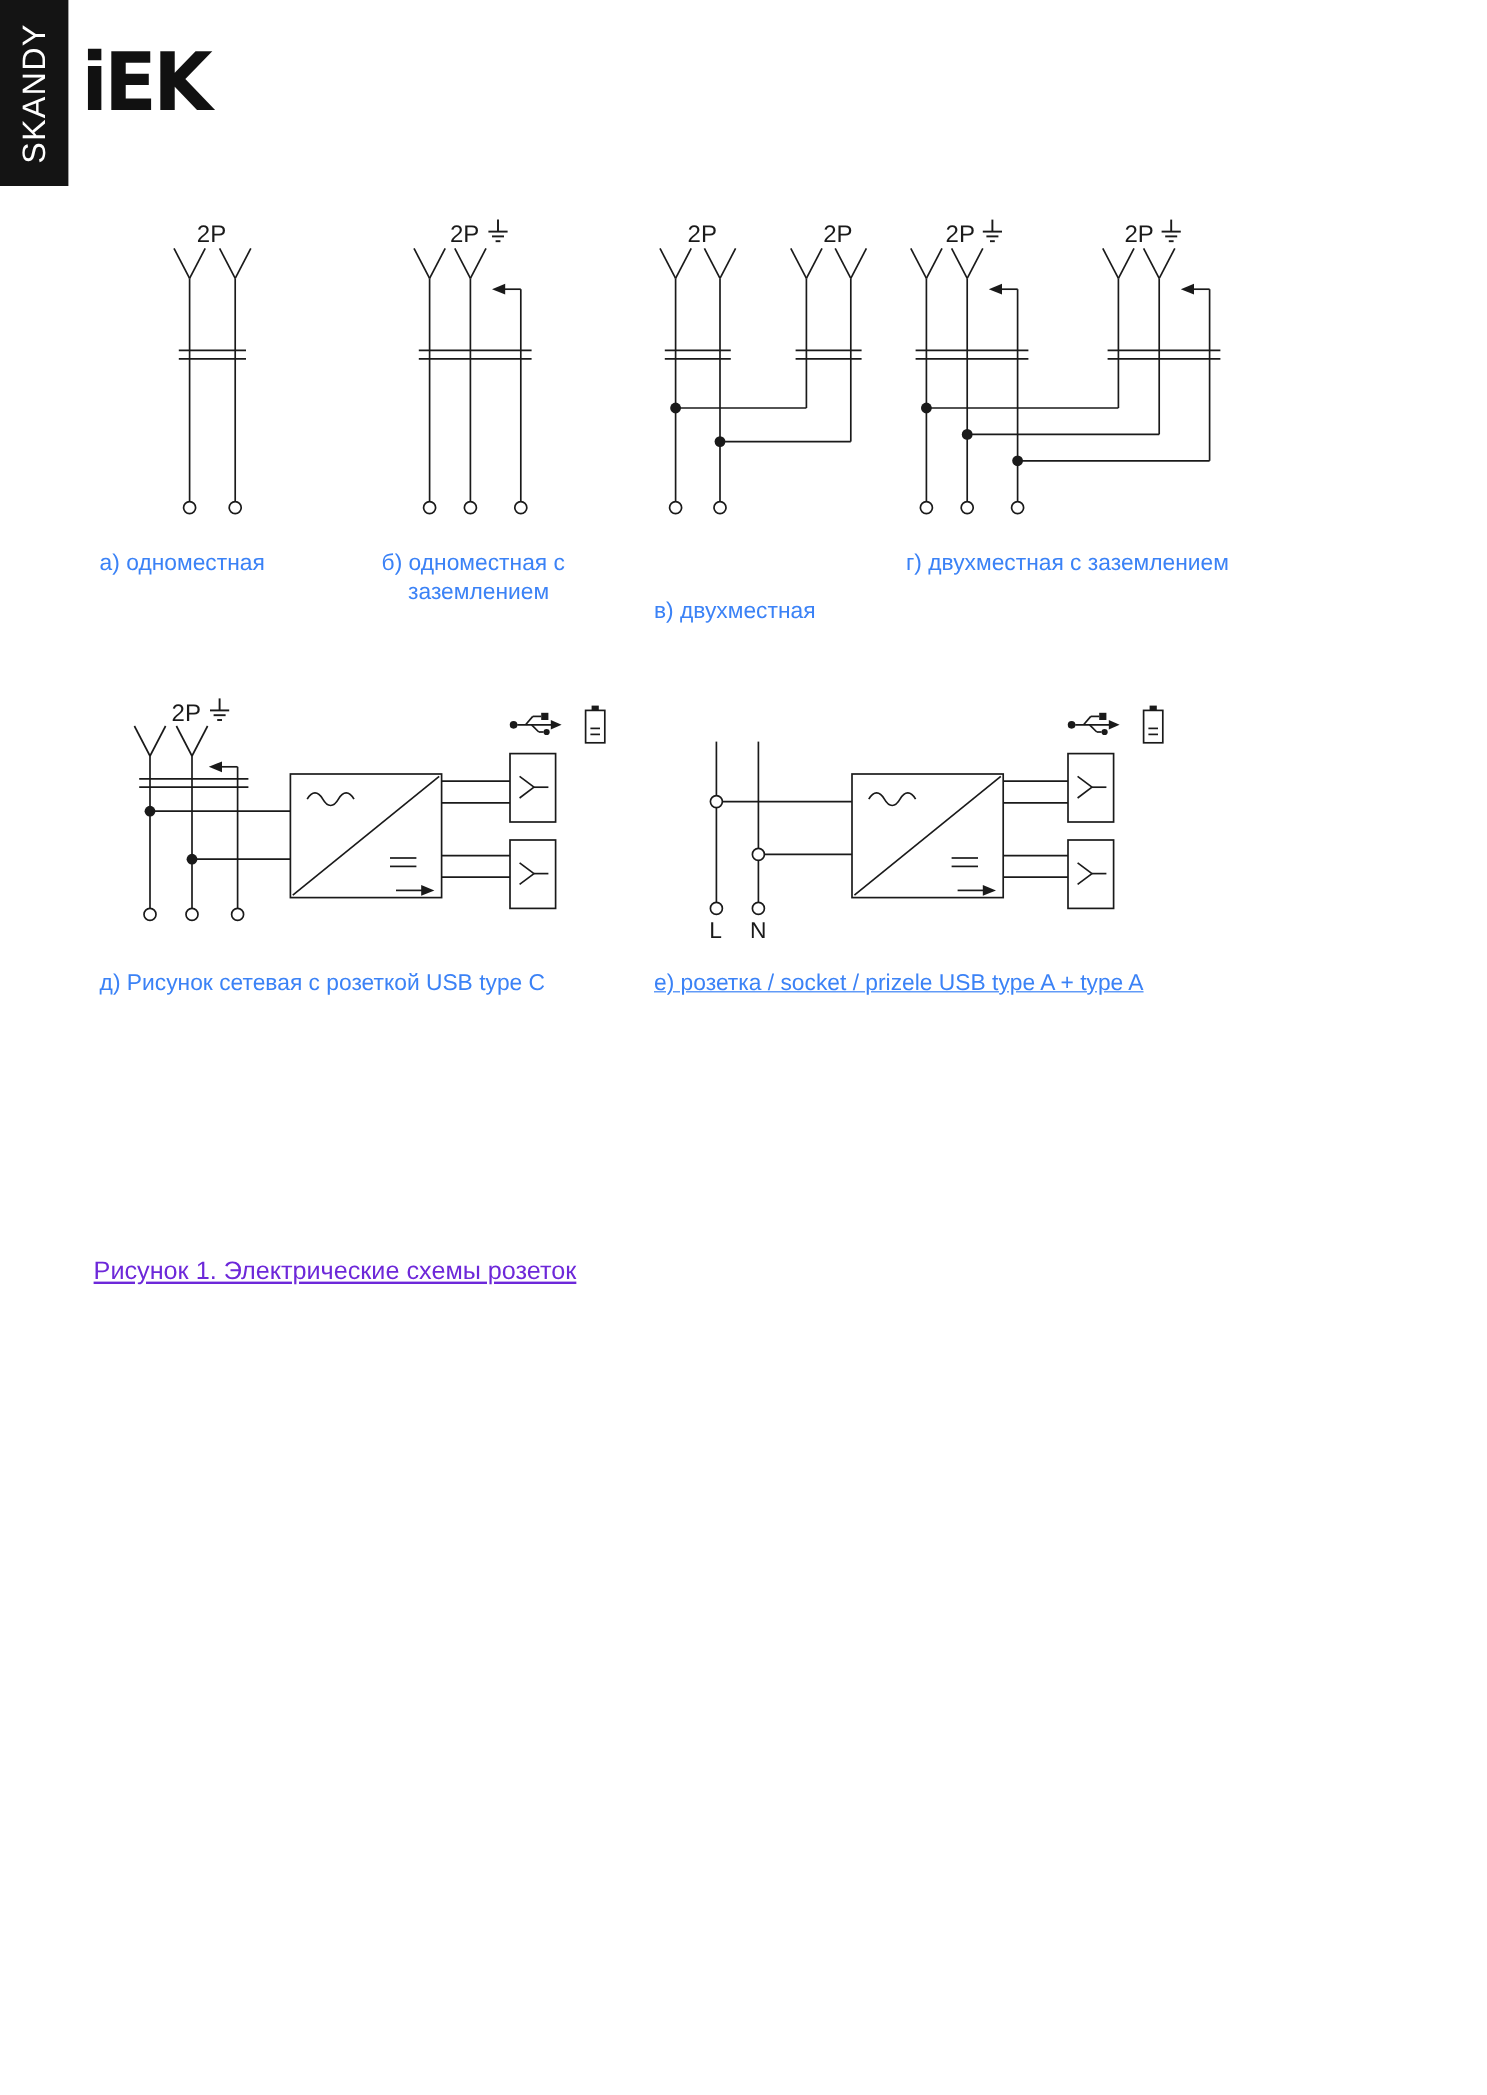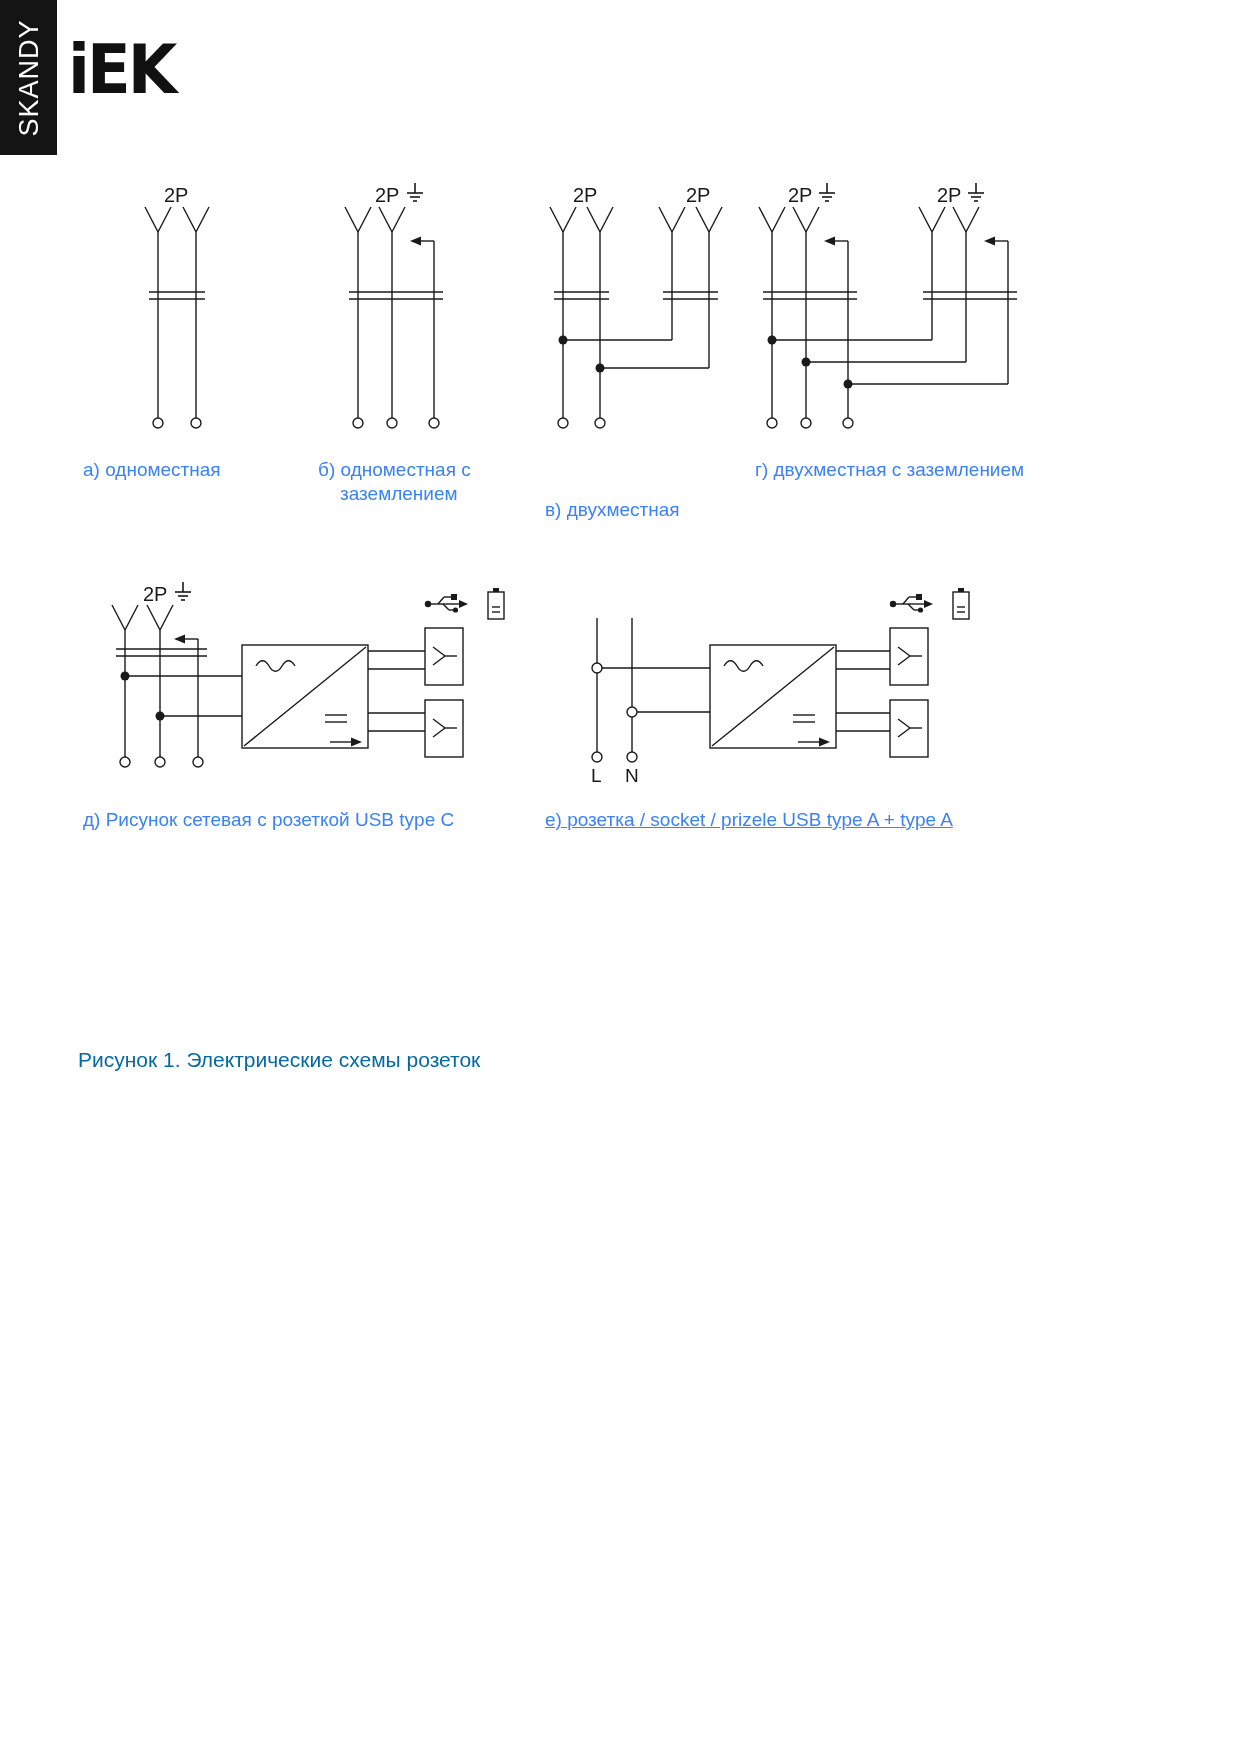--- a/index.html
+++ b/index.html
@@ -20,21 +20,21 @@
     font-size:64px;font-weight:800;letter-spacing:-3px;color:#111;
     font-family:"DejaVu Sans","Liberation Sans",sans-serif;line-height:1;
     transform:scaleY(1.05);
   }
   .schem{position:absolute;left:0;top:0;width:1239px;height:1746px;}
   .cap{
     position:absolute;font-size:19px;line-height:1.25;color:#3b82f6;white-space:nowrap;
   }
   .cap.wrap{white-space:normal;text-indent:-22px;padding-left:22px;}
   .figcap{
-    position:absolute;left:78px;top:1048px;font-size:21px;color:#0369a1;
+    position:absolute;left:78px;top:1048px;font-size:21px;color:#6d28d9;text-decoration:underline;
   }
 </style>
 </head>
 <body>
 
 <div class="page">
 
   <div class="series-tab">
     <span>SKANDY</span>
   </div>

